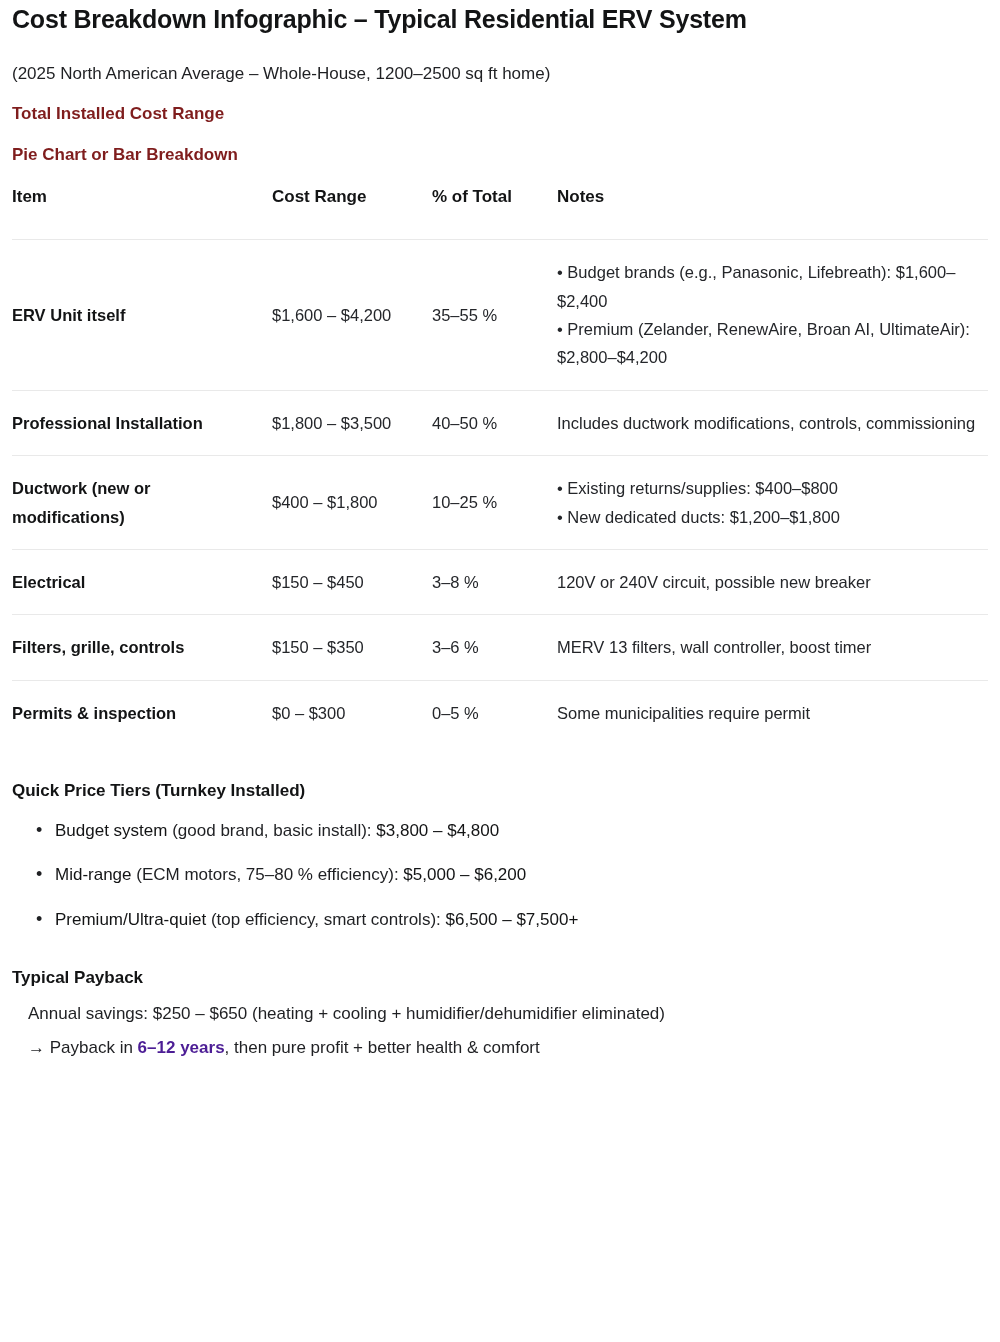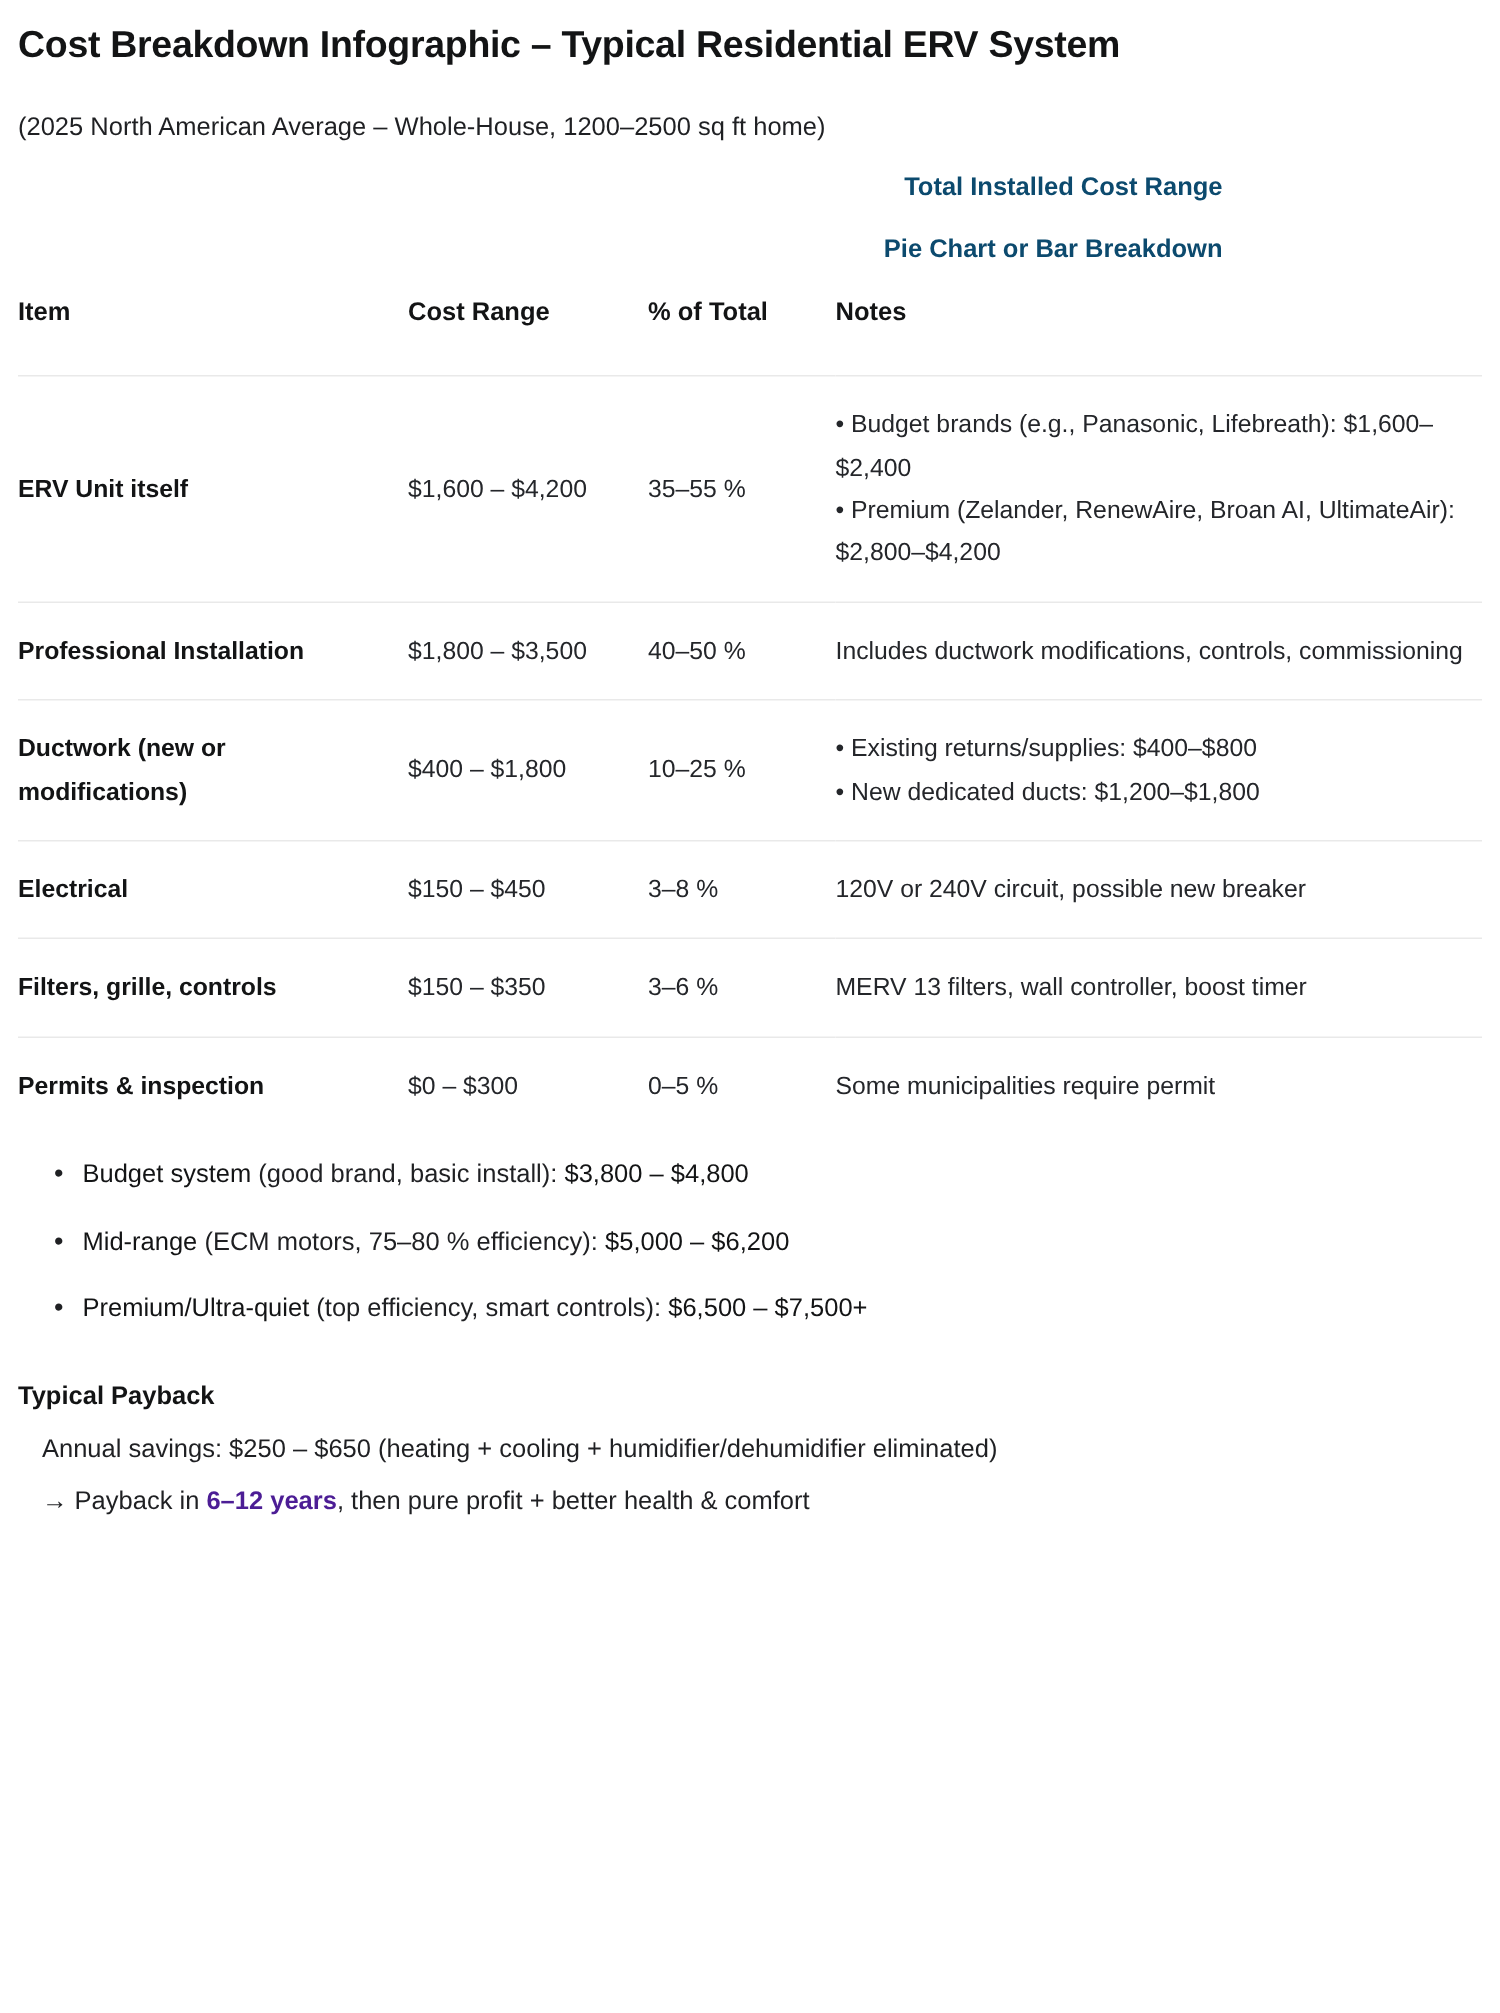--- a/index.html
+++ b/index.html
@@ -10,45 +10,44 @@
   body {
     width: 1000px;
     min-height: 1342px;
     font-family: "Liberation Sans", sans-serif;
     color: #1a1a1a;
     -webkit-font-smoothing: antialiased;
   }
   .page {
     width: 827px;
     box-sizing: border-box;
-    padding: 15px 12px 14px 12px;
+    padding: 4px 12px 14px 12px;
   }
 
   
   .doc-title {
     font-size: 25px;
     font-weight: 700;
     letter-spacing: -0.2px;
     color: #131415;
     margin: 0 0 26px 0;
     line-height: 1.22;
   }
   .subline {
     font-size: 17px;
     line-height: 1.5;
     color: #1f2023;
     margin: 0 0 16px 0;
   }
   .lead-strong {
     font-size: 17px;
     font-weight: 700;
-    color: #0c4a6e;
+    color: #7f1d1d;
     margin: 0 0 16px 0;
     line-height: 1.45;
-    text-align: right;
   }
   .lead-mixed {
     font-size: 17px;
     color: #1f2023;
     margin: 0 0 16px 0;
     line-height: 1.45;
   }
   .lead-mixed b { font-weight: 700; color:#131415; }
 
   
@@ -218,20 +217,21 @@
         <td class="cost">$0 – $300</td>
         <td class="pct">0–5 %</td>
         <td class="notes">
           <span class="notes-line">Some municipalities require permit</span>
         </td>
       </tr>
 
     </tbody>
   </table>
 
+  <p class="section-head">Quick Price Tiers (Turnkey Installed)</p>
 
   <ul class="tier-list">
     <li><b>Budget system</b><span> (good brand, basic install): </span><b>$3,800 – $4,800</b></li>
     <li><b>Mid-range</b><span> (ECM motors, 75–80 % efficiency): </span><b>$5,000 – $6,200</b></li>
     <li><b>Premium/Ultra-quiet</b><span> (top efficiency, smart controls): </span><b>$6,500 – $7,500+</b></li>
   </ul>
 
   <p class="section-head">Typical Payback</p>
 
   <p class="para tight">Annual savings: $250 – $650 (heating + cooling + humidifier/dehumidifier eliminated)</p>

